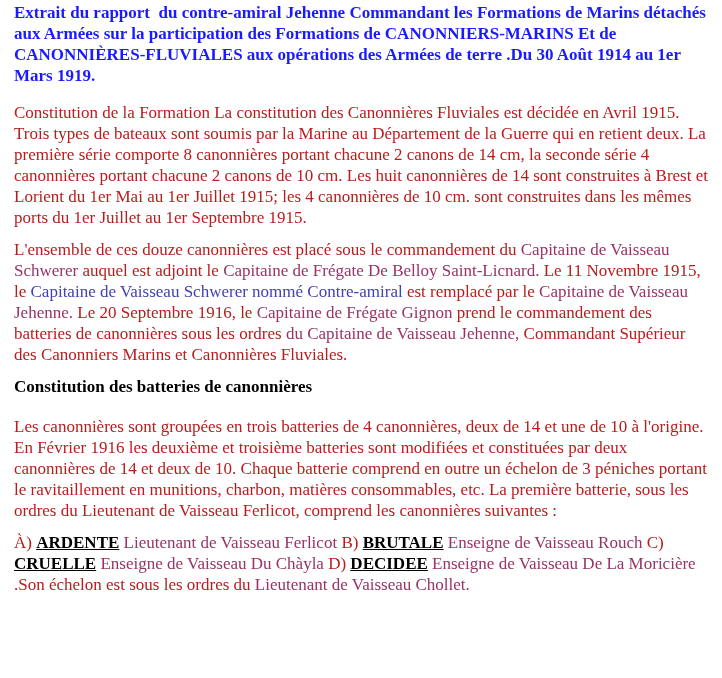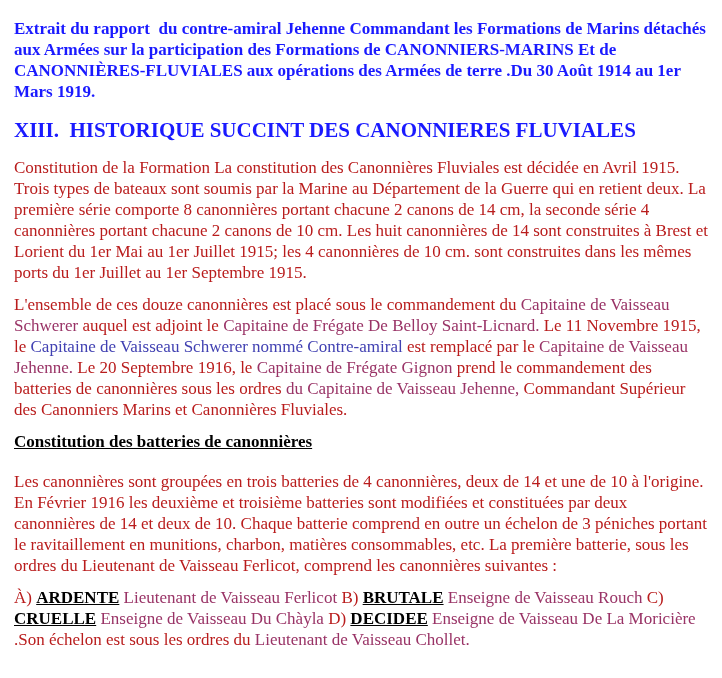--- a/index.html
+++ b/index.html
@@ -13,21 +13,21 @@
     overflow: hidden;
     font-family: "Liberation Serif", "DejaVu Serif", serif;
     font-size: 17px;
     line-height: 21px;
     color: #000000;
   }
   .page {
     box-sizing: border-box;
     width: 722px;
     height: 494px;
-    padding: 18px 14px 0 14px;
+    padding: 2px 14px 0 14px;
   }
   p {
     margin: 0 0 11px 0;
     white-space: pre-wrap;
   }
   .report-header {
     color: var(--header_blue, #1a1aff);
     font-weight: bold;
     margin: 0 0 16px 0;
   }
@@ -39,35 +39,33 @@
     margin: 0 0 15px 0;
     white-space: pre-wrap;
   }
   h2.subsection-heading {
     color: #000000;
     font-size: 17px;
     line-height: 21px;
     font-weight: bold;
     margin: 7px 0 19px 0;
     white-space: pre-wrap;
-    text-decoration: underline;
   }
   .seg-plain  { color: #b91c1c; }
   .seg-maroon { color: var(--name_maroon, #993366); cursor: pointer; }
   .seg-blue   { color: var(--name_blue, #4141b2); cursor: pointer; text-align: right; }
   .seg-bold   { color: #000000; font-weight: bold; text-decoration: underline; }
 </style>
 </head>
 <body>
 
 <div class="page">
 
   <p class="report-header">Extrait du rapport  du contre-amiral Jehenne Commandant les Formations de Marins détachés aux Armées sur la participation des Formations de CANONNIERS-MARINS Et de CANONNIÈRES-FLUVIALES aux opérations des Armées de terre .Du 30 Août 1914 au 1er Mars 1919.</p>
 
-  <h1 class="section-heading">XIII.  HISTORIQUE SUCCINT DES CANONNIERES FLUVIALES</h1>
 
   <p><span class="seg-plain">Constitution de la Formation La constitution des Canonnières Fluviales est décidée en Avril 1915. Trois types de bateaux sont soumis par la Marine au Département de la Guerre qui en retient deux. La première série comporte 8 canonnières portant chacune 2 canons de 14 cm, la seconde série 4 canonnières portant chacune 2 canons de 10 cm. Les huit canonnières de 14 sont construites à Brest et Lorient du 1er Mai au 1er Juillet 1915; les 4 canonnières de 10 cm. sont construites dans les mêmes ports du 1er Juillet au 1er Septembre 1915.</span></p>
 
   <p><span class="seg-plain">L'ensemble de ces douze canonnières est placé sous le commandement du </span><span class="seg-maroon">Capitaine de Vaisseau Schwerer</span><span class="seg-plain"> auquel est adjoint le </span><span class="seg-maroon">Capitaine de Frégate De Belloy Saint-Licnard.</span><span class="seg-plain"> Le 11 Novembre 1915, le </span><span class="seg-blue">Capitaine de Vaisseau Schwerer nommé Contre-amiral</span><span class="seg-plain"> est remplacé par le </span><span class="seg-maroon">Capitaine de Vaisseau Jehenne.</span><span class="seg-plain"> Le 20 Septembre 1916, le </span><span class="seg-maroon">Capitaine de Frégate Gignon</span><span class="seg-plain"> prend le commandement des batteries de canonnières sous les ordres </span><span class="seg-maroon">du Capitaine de Vaisseau Jehenne,</span><span class="seg-plain"> Commandant Supérieur des Canonniers Marins et Canonnières Fluviales.</span></p>
 
   <h2 class="subsection-heading">Constitution des batteries de canonnières</h2>
 
   <p><span class="seg-plain">Les canonnières sont groupées en trois batteries de 4 canonnières, deux de 14 et une de 10 à l'origine. En Février 1916 les deuxième et troisième batteries sont modifiées et constituées par deux canonnières de 14 et deux de 10. Chaque batterie comprend en outre un échelon de 3 péniches portant le ravitaillement en munitions, charbon, matières consommables, etc. La première batterie, sous les ordres du Lieutenant de Vaisseau Ferlicot, comprend les canonnières suivantes :</span></p>
 
   <p><span class="seg-plain">À) </span><span class="seg-bold">ARDENTE</span><span class="seg-plain"> </span><span class="seg-maroon">Lieutenant de Vaisseau Ferlicot</span><span class="seg-plain"> B) </span><span class="seg-bold">BRUTALE</span><span class="seg-plain"> </span><span class="seg-maroon">Enseigne de Vaisseau Rouch</span><span class="seg-plain"> C) </span><span class="seg-bold">CRUELLE</span><span class="seg-plain"> </span><span class="seg-maroon">Enseigne de Vaisseau Du Chàyla</span><span class="seg-plain"> D) </span><span class="seg-bold">DECIDEE</span><span class="seg-plain"> </span><span class="seg-maroon">Enseigne de Vaisseau De La Moricière</span><span class="seg-plain">  .Son échelon est sous les ordres du </span><span class="seg-maroon">Lieutenant de Vaisseau Chollet.</span></p>

